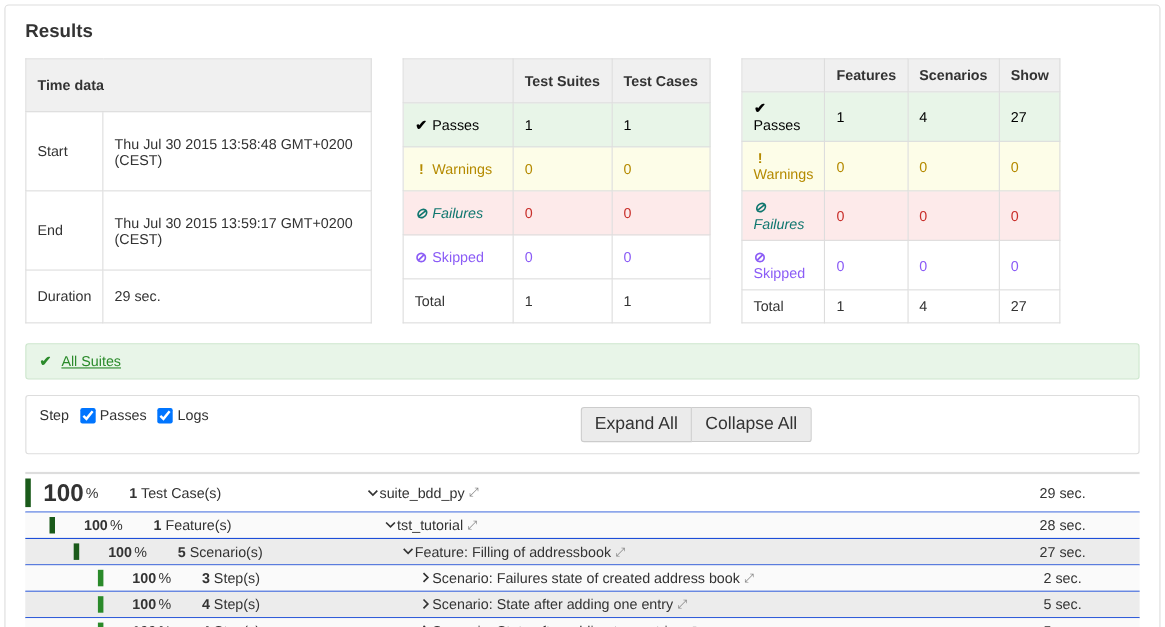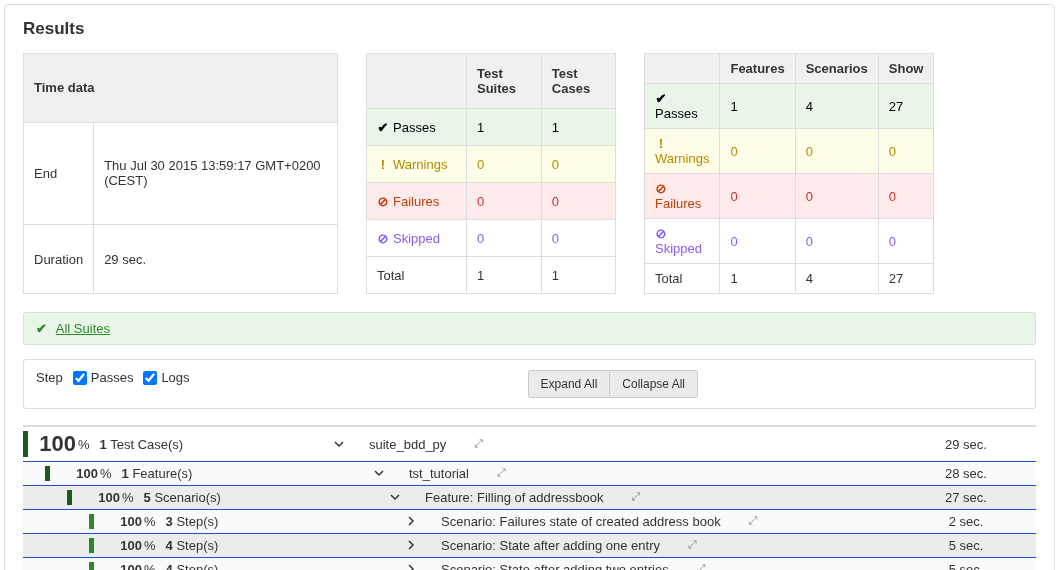--- a/index.html
+++ b/index.html
@@ -5,76 +5,80 @@
 * { box-sizing: border-box; margin: 0; padding: 0; }
 body { font-family: "Helvetica Neue", Helvetica, Arial, sans-serif; font-size: 13px; color: #333; background: #fff; padding: 4px; }
 .outer-panel { border: 1px solid #ddd; border-radius: 4px; padding: 14px 18px; }
 .results-title { font-size: 17px; font-weight: bold; margin-bottom: 14px; }
 .summary-row { display: flex; gap: 28px; margin-bottom: 18px; }
 .summary-table { border-collapse: collapse; }
 .summary-table th, .summary-table td { border: 1px solid #ddd; padding: 7px 10px; text-align: left; font-size: 13px; }
 .summary-table th { background: #f0f0f0; font-weight: bold; }
 .time-table { width: 315px; }
 .time-table td:first-child { width: 70px; }
-.stats-table { width: 250px; }
+.stats-table { width: 280px; }
 .stats-table-wide { width: 290px; }
 .stats-table th:first-child, .stats-table td:first-child { width: 100px; }
 .row-pass { background: #e8f5e8; }
 .row-warn { background: #fdfde8; }
 .row-fail { background: #fdeaea; }
 .row-skip { }
 .txt-pass { color: #000000; }
 .txt-warn { color: #b58a00; }
-.txt-fail { color: #c2410c; }
+.txt-fail { color: #0f766e; font-style: italic; }
 .txt-skip { color: #8b5cf6; }
 .txt-red { color: #c9302c; }
 .icon-inline { display: inline-block; width: 12px; margin-right: 4px; text-align: center; font-weight: bold; }
 .all-suites-bar { background: #e8f5e8; border: 1px solid #cde6cd; border-radius: 3px; padding: 8px 12px; margin-bottom: 14px; }
 .all-suites-bar a { color: #2a8a2a; }
 .all-suites-bar .check { color: #2a8a2a; margin-right: 6px; font-weight: bold; }
 .controls-row { display: flex; align-items: flex-start; gap: 8px; margin-bottom: 16px; border: 1px solid #ddd; border-radius: 3px; padding: 10px 12px; }
 .show-group { display: flex; align-items: center; gap: 10px; }
 .show-group label { display: flex; align-items: center; gap: 4px; }
 .expand-group { margin-left: 330px; display: flex; }
-.btn { background: #ebebeb; border: 1px solid #ccc; padding: 6px 12px; font-size: 12px; cursor: pointer; color: #333; }
+.btn { background: #ebebeb; border: 1px solid #ccc; padding: 6px 12px; font-size: 16px; cursor: pointer; color: #333; }
 .btn:first-child { border-radius: 3px 0 0 3px; }
 .btn:last-child { border-radius: 0 3px 3px 0; border-left: none; }
 .tree { border: 0; }
 .tree-row { display: grid; grid-template-columns: 310px 1fr 120px; align-items: center; border-bottom: 1px solid #1d4ed8; background: #fafafa; }
 .tree-row.alt { background: #ececec; }
 .tree-row.head { background: #fff; border-top: 2px solid #ddd; }
 .tree-left { display: flex; align-items: center; padding: 4px 0; }
 .bar-pass { width: 5px; align-self: stretch; background: #2a8a2a; margin-right: 10px; flex-shrink: 0; }
 .bar-pass.dark { background: #1a5a1a; }
 .indent { display: inline-block; flex-shrink: 0; }
 .pct { font-weight: bold; display: inline-block; min-width: 38px; text-align: right; }
 .pct-big { font-size: 22px; }
 .pct-unit { font-size: 13px; font-weight: normal; margin-left: 2px; }
-.count-label { margin-left: 10px; }
+.count-label { margin-left: 28px; }
 .count-num { font-weight: bold; }
-.tree-mid { display: flex; align-items: flex-start; gap: 24px; }
+.tree-mid { display: flex; align-items: center; gap: 0; }
 .caret { display: inline-block; width: 12px; text-align: center; cursor: pointer; }
 .svg-caret { width: 10px; height: 10px; }
 .expand-link { color: #888; font-size: 11px; margin-left: 4px; cursor: pointer; }
 .tree-right { text-align: center; padding-right: 20px; }
 input[type="checkbox"] { width: 14px; height: 14px; }
 </style>
 </head>
 <body>
 
 <div class="outer-panel">
   <div class="results-title">Results</div>
 
   <div class="summary-row">
 
     <table class="summary-table time-table">
       <tbody>
           <tr>
             <th colspan="2">Time data</th>
           </tr>
+      <tr>
+        <td>Start</td>
+        <td>Thu Jul 30 2015 13:58:48 GMT+0200 (CEST)</td>
+      </tr>
       <tr>
         <td>End</td>
         <td>Thu Jul 30 2015 13:59:17 GMT+0200 (CEST)</td>
       </tr>
       <tr>
         <td>Duration</td>
         <td>29 sec.</td>
       </tr>
     </tbody>
       </table>

